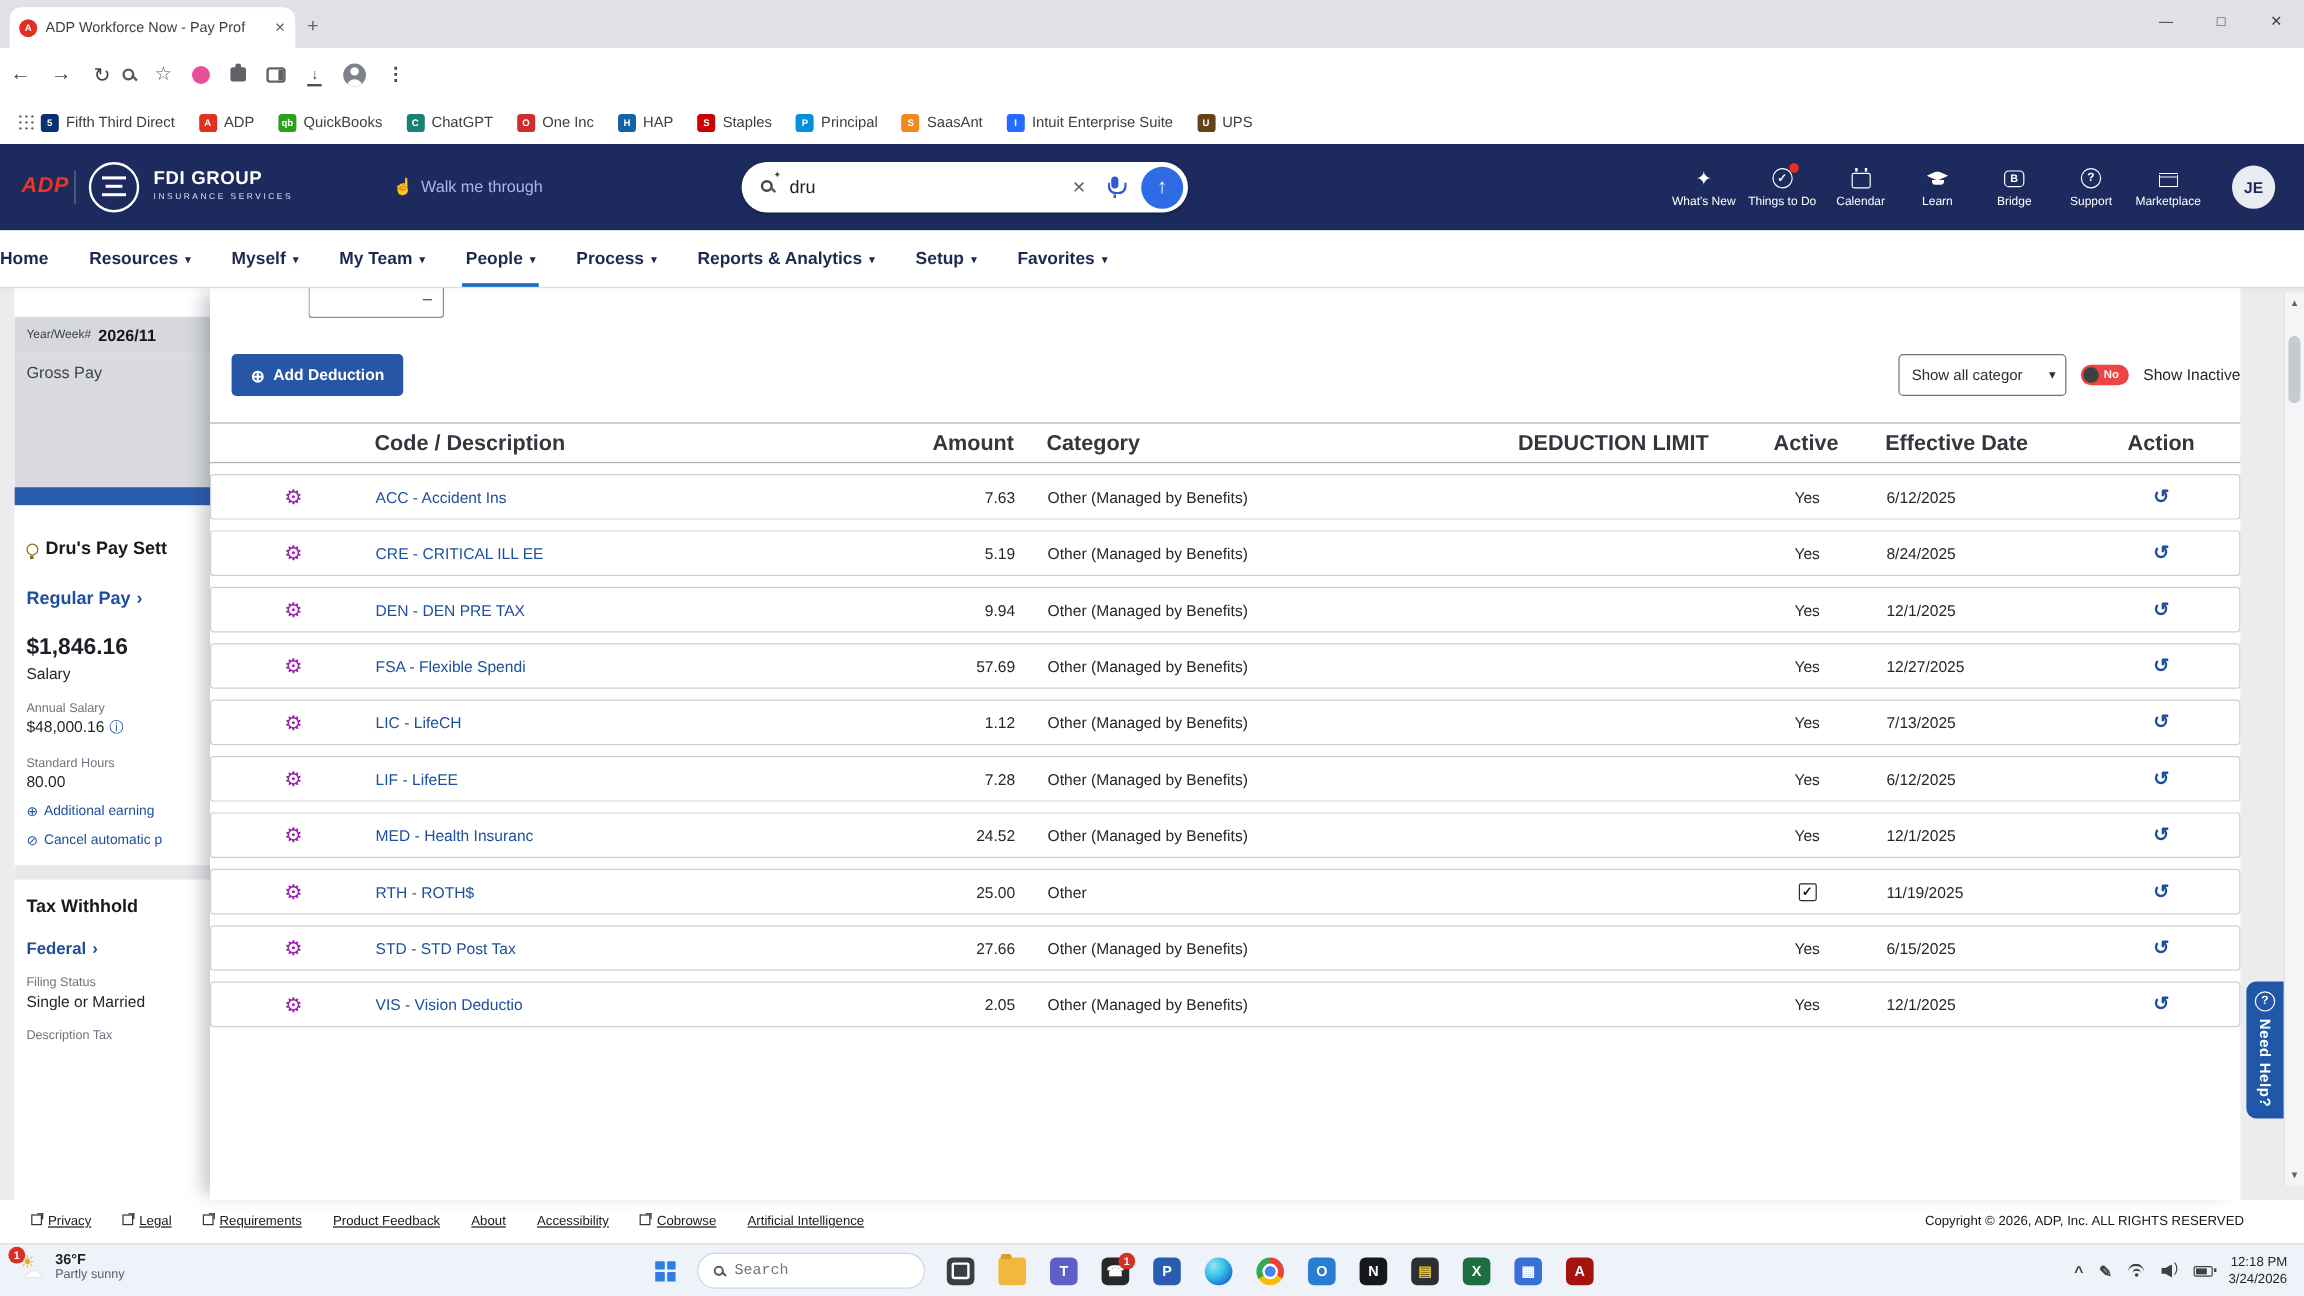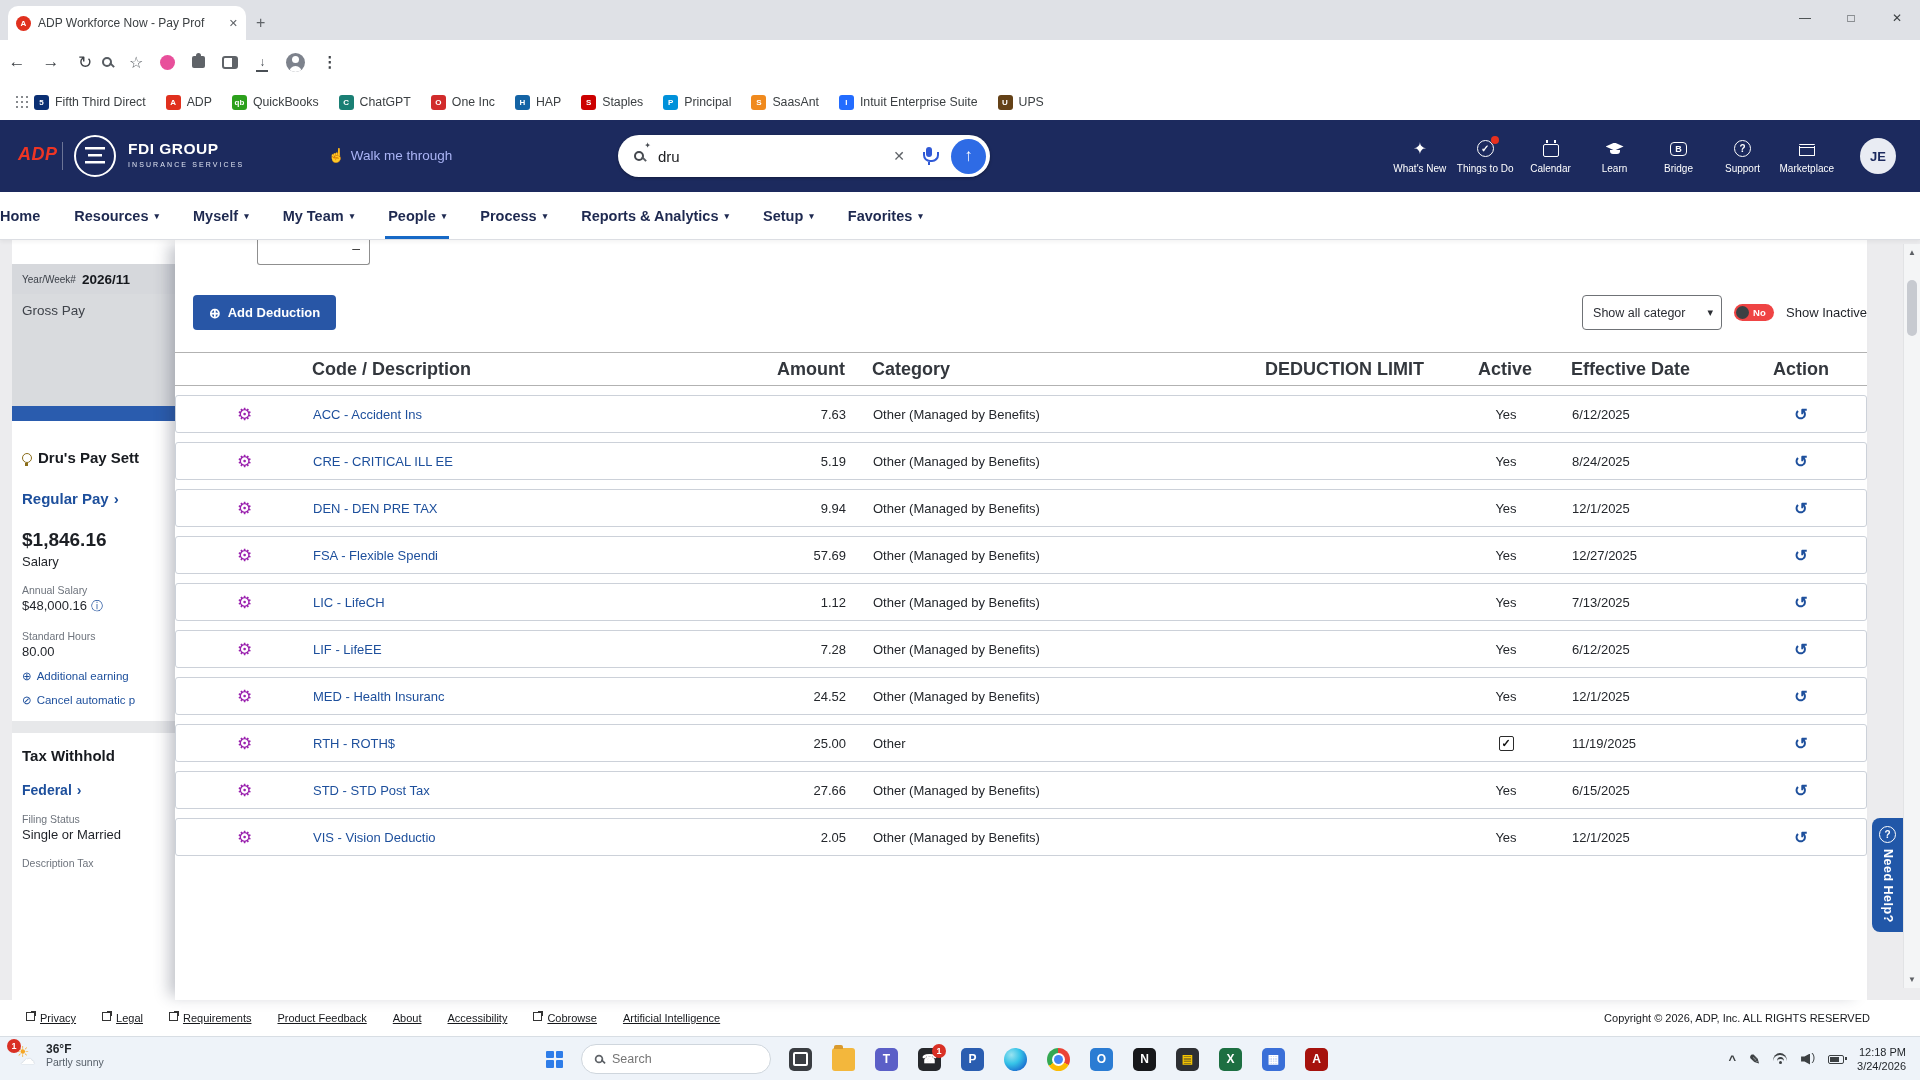--- a/index.html
+++ b/index.html
@@ -190,21 +190,21 @@
   .w-badge { position:absolute; left:-7px; top:-4px; width:14px; height:14px; border-radius:50%; background:#d93025; color:#fff;
              font-size:9px; font-weight:bold; display:flex; align-items:center; justify-content:center; }
   .w-temp { font-size:12px; font-weight:bold; color:#1f2328; }
   .w-cond { font-size:10.5px; color:#57606a; }
   .tb-center { position:absolute; left:546px; top:0; height:44px; display:flex; align-items:center; }
   .win { width:17px; height:17px; display:grid; grid-template-columns:1fr 1fr; gap:2px; margin-right:18px; }
   .win span { background:#2e7ce8; border-radius:1px; }
   .tb-search { width:190px; height:30px; background:#fff; border:1px solid #cfd6dd; border-radius:15px; display:flex; align-items:center;
                padding:0 12px; gap:8px; margin-right:18px; }
   .tb-search .mag { border-color:#5f6368; transform:scale(.85); }
-  .tb-search input { border:0; outline:0; font-size:12.5px; color:#5f6368; width:120px; background:transparent; font-family:Liberation Sans, sans-serif; }
+  .tb-search input { border:0; outline:0; font-size:12.5px; color:#5f6368; width:120px; background:transparent; font-family:Liberation Mono, monospace; }
   .tb-apps { display:flex; align-items:center; gap:20px; }
   .tb-app { position:relative; }
   .tb-g { width:23px; height:23px; border-radius:5px; display:flex; align-items:center; justify-content:center; color:#fff; font-size:12px; font-weight:bold; }
   .app-badge { position:absolute; top:-4px; right:-5px; width:14px; height:14px; border-radius:50%; background:#d93025; color:#fff;
                font-size:9px; font-weight:bold; display:flex; align-items:center; justify-content:center; }
   .app-task-view .tb-g::before { content:""; width:11px; height:10px; border:2px solid #fff; border-radius:2px; }
   .app-file-explorer .tb-g { position:relative; border-radius:3px; }
   .app-file-explorer .tb-g::before { content:""; position:absolute; top:-3px; left:2px; width:9px; height:4px; background:#d99a2e; border-radius:2px 2px 0 0; }
   .app-edge .tb-g { background:radial-gradient(circle at 32% 30%, #9ae3f0, #36c3e8 40%, #1b6fd0 78%, #15509e); border-radius:50%; }
   .app-chrome .tb-g { background:conic-gradient(#ea4335 0 33%, #fbbc05 0 66%, #34a853 0 100%); border-radius:50%; position:relative; }

